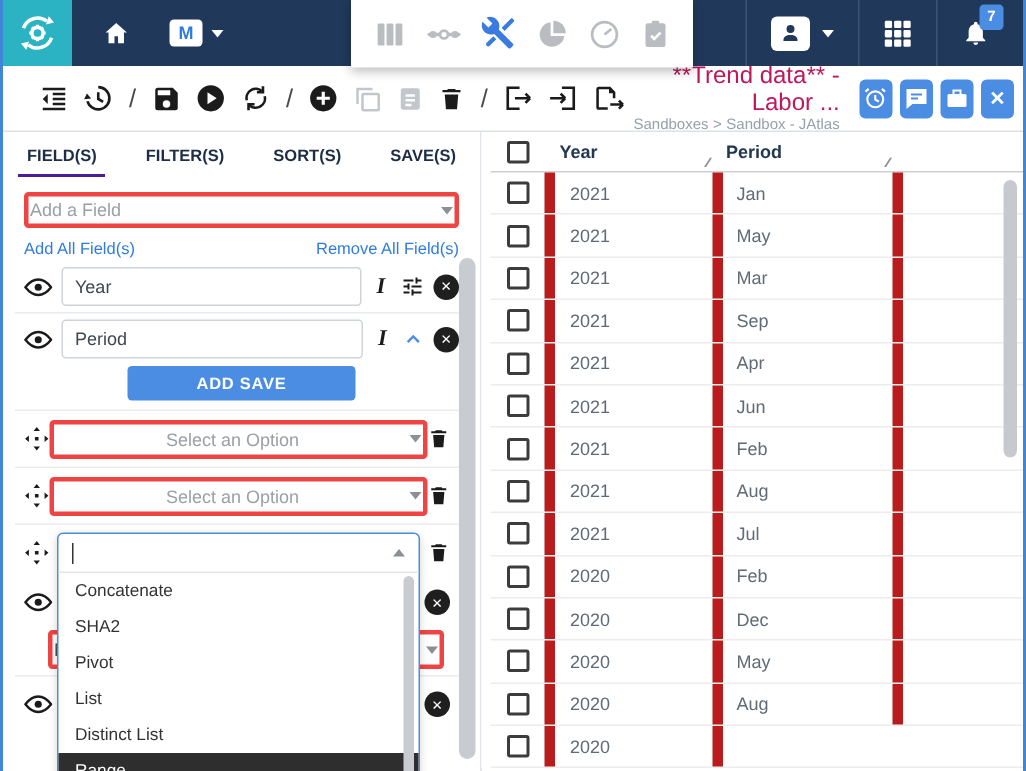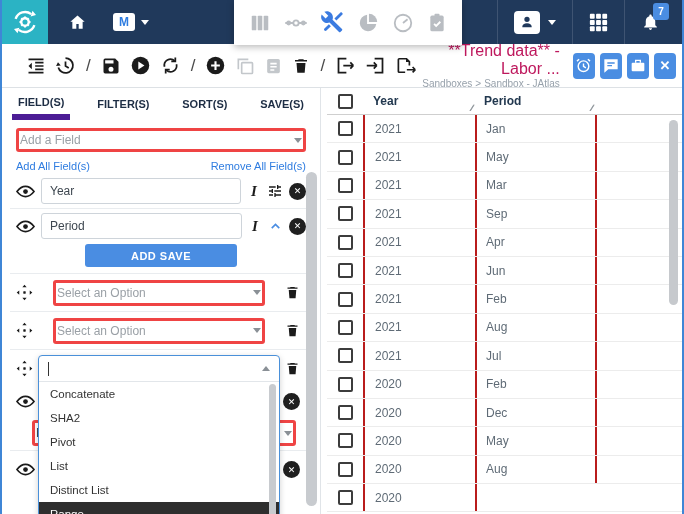--- a/index.html
+++ b/index.html
@@ -36,38 +36,38 @@
   .crumb { font-size:10px; color:#97a1ab; margin-top:1px; }
   .crumb .sep { margin:0 3px; }
   .blue-btn { width:27px; height:26px; background:#4a8de2; border-radius:4px; display:flex; align-items:center; justify-content:center; margin-left:5px; cursor:pointer; color:#fff; font-weight:bold; }
 
   
   .main { display:flex; height:426px; }
   .panel { width:319px; border-right:1px solid #e0e4e8; position:relative; overflow:hidden; background:#fff; }
 
   .tabs { display:flex; padding:0 10px; height:32px; align-items:center; justify-content:space-between; }
   .tab { font-size:11px; font-weight:bold; color:#1d2d44; padding:8px 6px 6px; cursor:pointer; border-bottom:2px solid transparent; }
-  .tab.active { border-bottom:6px solid #4c1d95; }
+  .tab.active { border-bottom:2px solid #4c1d95; }
 
   .selectbox { border:3px solid #ef4444; border-radius:3px; height:24px; display:flex; align-items:center; padding:0 1px; font-size:12px; color:#9aa0a6; background:#fff; cursor:pointer; }
   .selectbox .grow, .grow { flex:1; }
   .dd-arrow { width:0; height:0; border-left:4px solid transparent; border-right:4px solid transparent; border-top:5px solid #8a9096; }
   .dd-arrow-up { width:0; height:0; border-left:4px solid transparent; border-right:4px solid transparent; border-bottom:5px solid #8a9096; }
   .addfield { margin:8px 14px 0; }
   .links { display:flex; justify-content:space-between; margin:8px 14px 4px; }
   .blue-link { color:#2e7ce0; font-size:11px; font-weight:normal; cursor:pointer;text-align:right; }
 
   .frow { display:flex; align-items:center; height:30px; padding:0 14px; gap:6px; }
   .field-input { flex:1; border:1px solid #ced4da; border-radius:3px; height:26px; display:flex; align-items:center; padding:0 8px; font-size:12px; color:#3e4750; background:#fff; }
   .ital { font-family:"Liberation Serif",serif; font-style:italic; font-weight:bold; font-size:15px; color:#1b1b1b; width:14px; text-align:center; cursor:pointer; }
   .xcircle { width:17px; height:17px; border-radius:50%; background:#1f1f1f; color:#fff; font-size:9px; display:flex; align-items:center; justify-content:center; cursor:pointer; flex:0 0 auto; }
   .divider { border-top:1px solid #e9ecef; margin:2px 8px; }
   .addprep { display:block; margin:3px auto 6px; width:152px; height:23px; background:#4a8de2; color:#fff; border:none; border-radius:3px; font-size:11px; font-weight:bold; letter-spacing:.5px; cursor:pointer; font-family:inherit; }
 
-  .srow { display:flex; align-items:center; height:33px; padding:0 20px 0 14px; gap:20px; }
+  .srow { display:flex; align-items:center; height:33px; padding:0 20px 0 14px; gap:0;text-align:center; }
   .srow .selectbox { flex:1; height:26px; }
   .crow { position:relative; display:flex; align-items:center; height:33px; padding:0 20px 0 14px; gap:20px; }
 
   .dropdown { position:absolute; left:36px; right:40px; top:3px; border:1px solid #4a90d9; border-radius:4px; background:#fff; z-index:10; box-shadow:0 2px 6px rgba(0,0,0,.18); }
   .combo { height:26px; display:flex; align-items:center; padding:0 9px; border-bottom:1px solid #e2e6ea; }
   .caret { width:1px; height:14px; background:#333; }
   .optlist { position:relative; }
   .opt { height:24px; display:flex; align-items:center; padding:0 11px; font-size:11.5px; color:#333; cursor:pointer; }
   .opt.highlighted { background:#2e2e2e; color:#fff; }
   .list-scroll { position:absolute; right:3px; top:28px; bottom:6px; width:7px; background:#c8cbcf; border-radius:4px; }
@@ -79,21 +79,21 @@
   .panel-scroll { position:absolute; right:3px; top:84px; height:334px; width:11px; background:#c8cbcf; border-radius:6px; }
 
   
   .table-wrap { flex:1; position:relative; background:#fff; padding-left:6px; }
   .thead { display:flex; height:27px; align-items:center; border-bottom:1px solid #cfcfcf; font-size:12px; font-weight:bold; color:#22384f; }
   .trow { display:flex; height:28.4px; align-items:center; border-bottom:1px solid #ececec; font-size:12px; color:#5f6b76; }
   .col-cb { width:36px; display:flex; justify-content:center; flex:0 0 auto; align-self:stretch; align-items:center; }
   .col-year { width:112px; padding-left:10px; flex:0 0 auto; align-self:stretch; display:flex; align-items:center; position:relative; }
   .col-period { width:120px; padding-left:9px; flex:0 0 auto; align-self:stretch; display:flex; align-items:center; position:relative; }
   .col-cust { flex:1; padding-left:9px; overflow:hidden; white-space:nowrap; align-self:stretch; display:flex; align-items:center; position:relative; }
-  .trow .col-year, .trow .col-period, .trow .col-cust { border-left:2px solid #b91c1c; }
+  .trow .col-year, .trow .col-period, .trow .col-cust { border-left:7px solid #b91c1c; }
   .cb { width:15px; height:15px; border:2px solid #3c3c3c; border-radius:2px; background:#fff; cursor:pointer; }
   .rsz { position:absolute; right:3px; bottom:1px; color:#8b9298; font-size:9px; letter-spacing:-1px; }
   .table-scroll { position:absolute; right:4px; top:32px; width:9px; height:185px; background:#c6c9cd; border-radius:5px; }
 
   svg { display:block; }
 </style>
 </head>
 <body>
 
 <div class="app">

